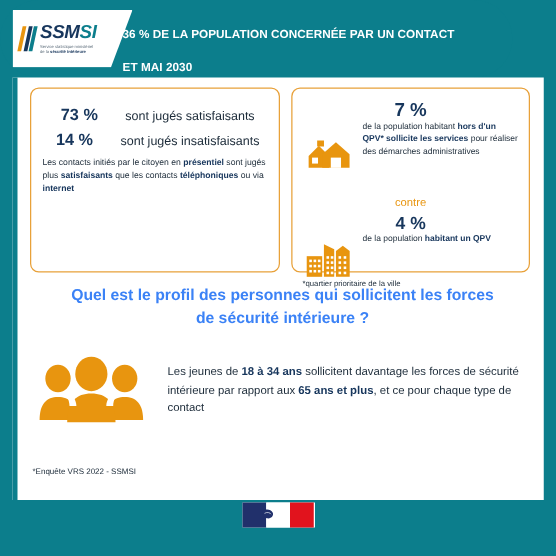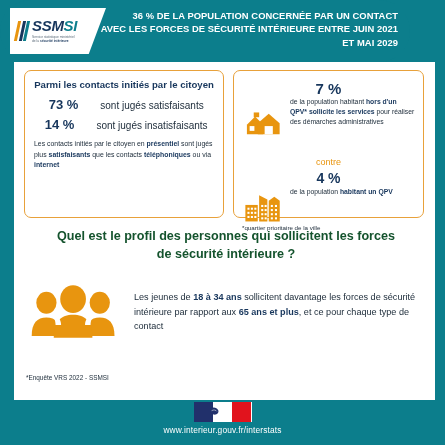--- a/index.html
+++ b/index.html
@@ -49,23 +49,22 @@
   }
   .logo-name .s2 { color: #0c7e8c; }
   .logo-sub {
     font-size: 3.3px; color: #5a6a78; line-height: 1.35;
     margin-top: 1.5px; max-width: 68px;
   }
   .logo-sub b { color: #17365c; }
 
   .header-title {
     position: absolute;
-    right: 12px; top: 9px;
+    right: 12px; top: 20px;
     width: 300px;
-    text-align: right;
     color: #ffffff;
     font-size: 9.4px;
     font-weight: bold;
     line-height: 1.42;
     letter-spacing: 0.05px;
   }
 
   
   .card {
     position: absolute;
@@ -158,21 +157,21 @@
     font-size: 6.2px; color: #1b2a38;
     margin-top: 3px;
   }
 
   
   .question {
     position: absolute;
     left: 20px; top: 166px;
     width: 392px;
     text-align: center;
-    color: #14532d;
+    color: #3b82f6;
     font-size: 12.6px;
     font-weight: bold;
     line-height: 1.42;
   }
 
   
   .people-block {
     position: absolute;
     left: 18px; top: 222px;
     width: 398px;
@@ -245,31 +244,30 @@
           <div class="logo-sub">
             <span>Service statistique ministériel</span><br>
             <span>de la </span><b>sécurité intérieure</b>
           </div>
         </div>
       </div>
     </div>
 
     <div class="header-title">
       <span>36 % DE LA POPULATION CONCERNÉE PAR UN CONTACT</span><br>
-      <span>AVEC LES FORCES DE SÉCURITÉ INTÉRIEURE ENTRE JUIN 2021</span><br>
-      <span>ET MAI 2029</span>
+      <br>
+      <span>ET MAI 2030</span>
     </div>
   </div>
 
   <div class="card">
 
     <div class="boxes">
 
       <div class="box box-left">
-        <div class="box-title">Parmi les contacts initiés par le citoyen</div>
 
         <div class="stat-row">
           <span class="stat-num">73 %</span>
           <span class="stat-lbl">sont jugés satisfaisants</span>
         </div>
 
         <div class="stat-row">
           <span class="stat-num">14 %</span>
           <span class="stat-lbl">sont jugés insatisfaisants</span>
         </div>
@@ -367,16 +365,15 @@
       <div class="f-blue"></div>
       <div class="f-white">
         <svg class="marianne" viewBox="0 0 40 22">
           <path d="M22 1 C28 1 31 6 30 11 C29 16 26 21 21 21 L18 21 C20 16 19 12 17 10 C15 8 16 3 22 1 Z" fill="#ffffff" stroke="#ffffff" stroke-width="0.6"></path>
           <path d="M2 6 C6 3 12 4 14 8 C16 12 12 16 7 15 C3 14 1 10 2 6 Z" fill="#21306b"></path>
           <path d="M4 9 C7 7 11 8 12 10" stroke="#ffffff" stroke-width="0.8" fill="none"></path>
         </svg>
       </div>
       <div class="f-red"></div>
     </div>
-    <div class="footer-url">www.interieur.gouv.fr/interstats</div>
   </div>
 
 </div>
 
 </body></html>

